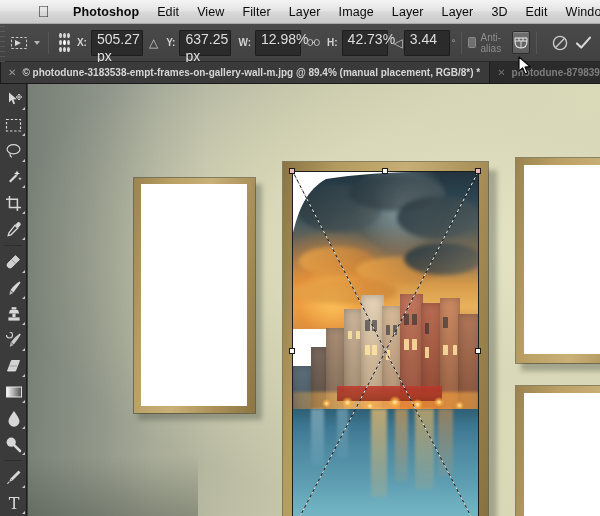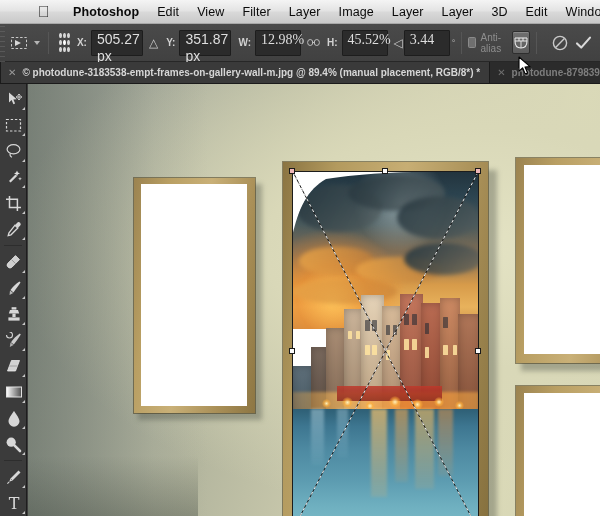--- a/index.html
+++ b/index.html
@@ -54,21 +54,21 @@
     gap:1.5px; margin-left:4px;
   }
   .refgrid i { background:#d6d6d6; border-radius:50%; display:block; }
   .refgrid i.c { background:#ffffff; }
   .ob-label { margin:0 4px 0 7px; font-weight:bold; color:#d2d2d2; font-size:10px; }
   .ob-field {
     background:#2b2b2b; border:1px solid #1d1d1d; color:#dedede;
     height:26px; line-height:17px; padding:0 5px; font-size:14px;
     border-radius:1px; min-width:52px; display:inline-block;
   }
-  .ob-field.narrow { min-width:46px;font-family:Liberation Serif, serif; }
+  .ob-field.narrow { min-width:46px; }
   .link-ico { width:15px; display:flex; align-items:center; justify-content:center; color:#b9b9b9; font-size:11px; margin-left:6px;}
   .ob-tri { font-size:12px; color:#c6c6c6; margin:0 1px 0 6px; }
   .deg { font-size:9px; color:#b0b0b0; margin-left:2px; }
   .chk {
     width:11px;height:11px;background:#6f6f6f;border:1px solid #8a8a8a;
     border-radius:1.5px; margin-right:5px;
   }
   .aa-text { color:#8e8e8e; font-size:10px; }
   .warp-btn {
     width:23px;height:23px; margin-left:8px;
@@ -265,35 +265,35 @@
       <i></i>
       <i></i>
   </div>
 
   <span class="ob-label">X:</span>
   <span class="ob-field">505.27 px</span>
 
   <span class="ob-tri">△</span>
 
   <span class="ob-label">Y:</span>
-  <span class="ob-field">351.87 px</span>
+  <span class="ob-field">637.25 px</span>
 
   <span class="ob-label">W:</span>
   <span class="ob-field narrow">12.98%</span>
 
   <span class="link-ico">
     <svg width="13" height="9" viewBox="0 0 13 9">
       <path d="M5 4.5 L8 4.5" stroke="#bdbdbd" stroke-width="1"></path>
       <ellipse cx="3.2" cy="4.5" rx="2.6" ry="3" fill="none" stroke="#bdbdbd" stroke-width="1"></ellipse>
       <ellipse cx="9.8" cy="4.5" rx="2.6" ry="3" fill="none" stroke="#bdbdbd" stroke-width="1"></ellipse>
     </svg>
   </span>
 
   <span class="ob-label">H:</span>
-  <span class="ob-field narrow">45.52%</span>
+  <span class="ob-field narrow">42.73%</span>
 
   <span class="ob-tri">◁</span>
   <span class="ob-field narrow">3.44</span>
   <span class="deg">°</span>
 
   <div class="ob-sep"></div>
 
   <span class="chk"></span>
   <span class="aa-text">Anti-alias</span>
 

